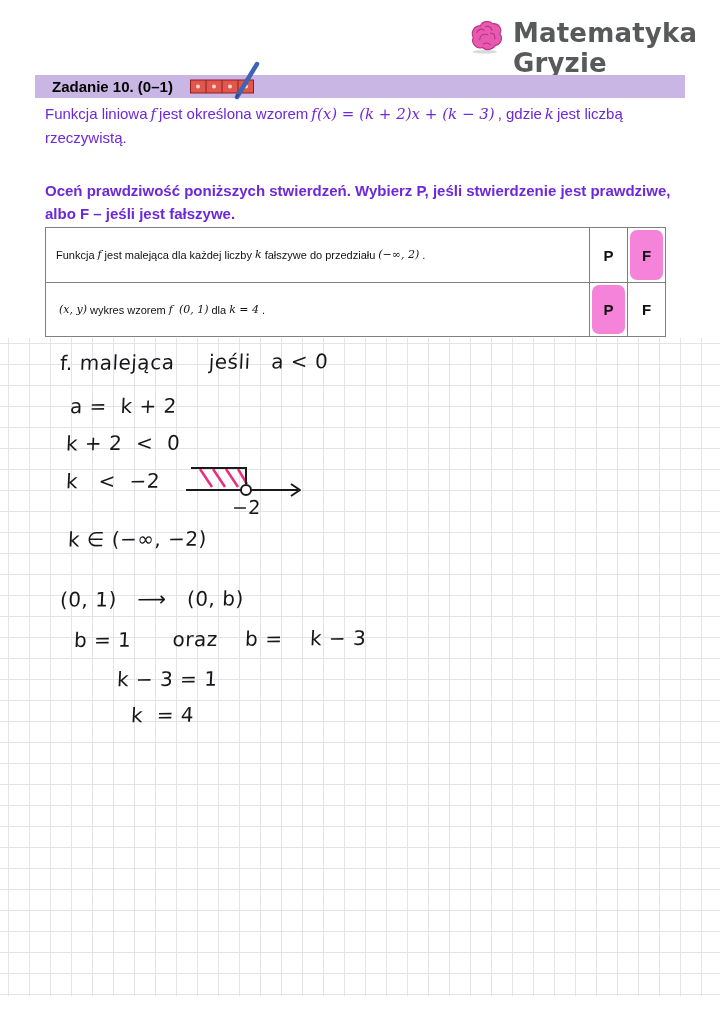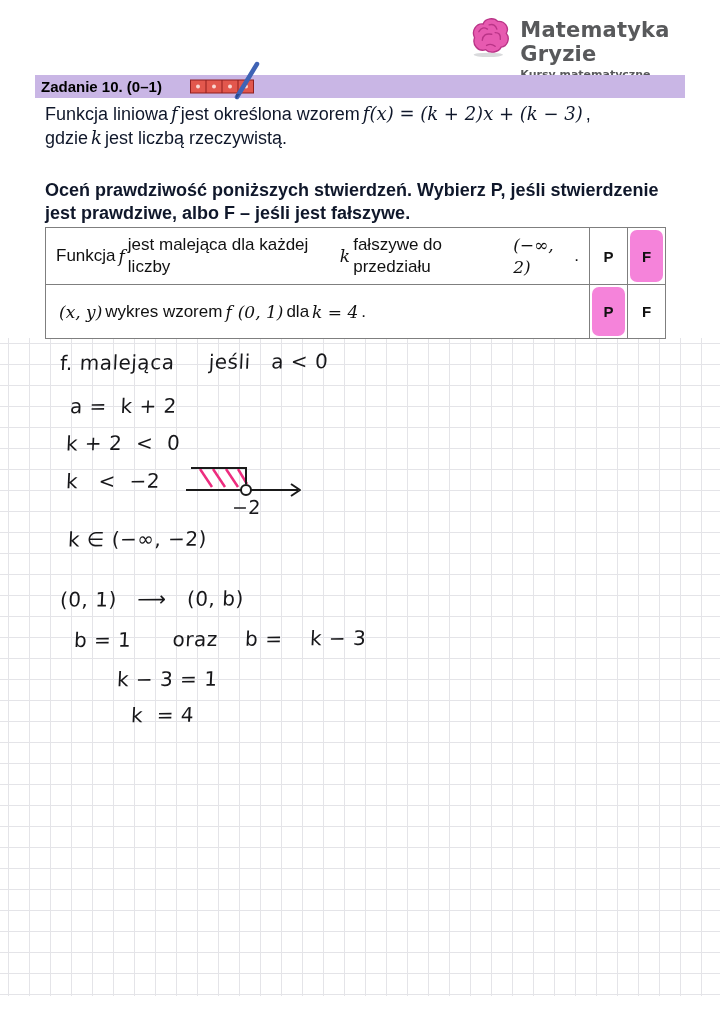--- a/index.html
+++ b/index.html
@@ -21,43 +21,43 @@
   .grid-bg{
     position:absolute;left:0;top:338px;width:720px;height:658px;
     background-image:
       linear-gradient(to right,var(--gridline) 1px,transparent 1px),
       linear-gradient(to bottom,var(--gridline) 1px,transparent 1px);
     background-size:21px 21px;background-position:8px 5px;
   }
   
   .logo{position:absolute;left:466px;top:10px;display:flex;align-items:flex-start;}
   .logo-text{margin-left:8px;padding-top:8px;}
-  .logo-title{font-family:"DejaVu Sans",sans-serif;font-weight:bold;font-size:21px;color:#58595b;letter-spacing:0.2px;}
+  .logo-title{font-family:"DejaVu Sans",sans-serif;font-weight:bold;font-size:26px;color:#58595b;letter-spacing:0.2px;}
   .logo-sub{font-family:"DejaVu Sans",sans-serif;font-weight:bold;font-size:11px;color:#58595b;margin-top:2px;}
   
   .task-bar{
     position:absolute;left:35px;top:75px;width:650px;height:23px;
     background:var(--lavender);display:flex;align-items:center;
   }
-  .task-title{font-weight:bold;font-size:15px;color:#000;padding-left:6px;}
+  .task-title{font-weight:bold;font-size:15px;color:#000;padding-left:17px;}
   .bar-blocks{position:absolute;left:155px;top:4px;}
   .bar-pen{position:absolute;left:196px;top:-15px;}
   
-  .para{position:absolute;left:45px;width:627px;font-size:18px;line-height:23px;color:#0f172a;}
+  .para{position:absolute;left:45px;width:627px;font-size:15px;line-height:23px;color:#6d28d9;}
   .para.intro{top:102px;}
   .para.instruction{top:179px;font-weight:bold;}
   .math{font-family:"DejaVu Serif",serif;font-style:italic;margin:0 3px;}
   
   .tf-table{
     position:absolute;left:45px;top:227px;width:621px;
     border:1.5px solid var(--tableborder);background:#fff;
   }
   .tf-row{display:flex;min-height:54px;}
   .tf-row + .tf-row{border-top:1.5px solid var(--tableborder);}
-  .tf-statement{flex:1;display:flex;align-items:center;padding:6px 10px;font-size:17px;line-height:22px;}
+  .tf-statement{flex:1;display:flex;align-items:center;padding:6px 10px;font-size:11px;line-height:22px;}
   .tf-cell{
     width:38px;border-left:1.5px solid var(--tableborder);
     display:flex;align-items:center;justify-content:center;
     position:relative;font-weight:bold;font-size:15px;cursor:default;
   }
   .tf-cell .marker{display:none;position:absolute;left:2px;right:2px;top:2px;bottom:2px;border-radius:7px;background:var(--pink);}
   .tf-cell.selected .marker{display:block;}
   .tf-cell .letter{position:relative;z-index:1;}
   
   .hw{

